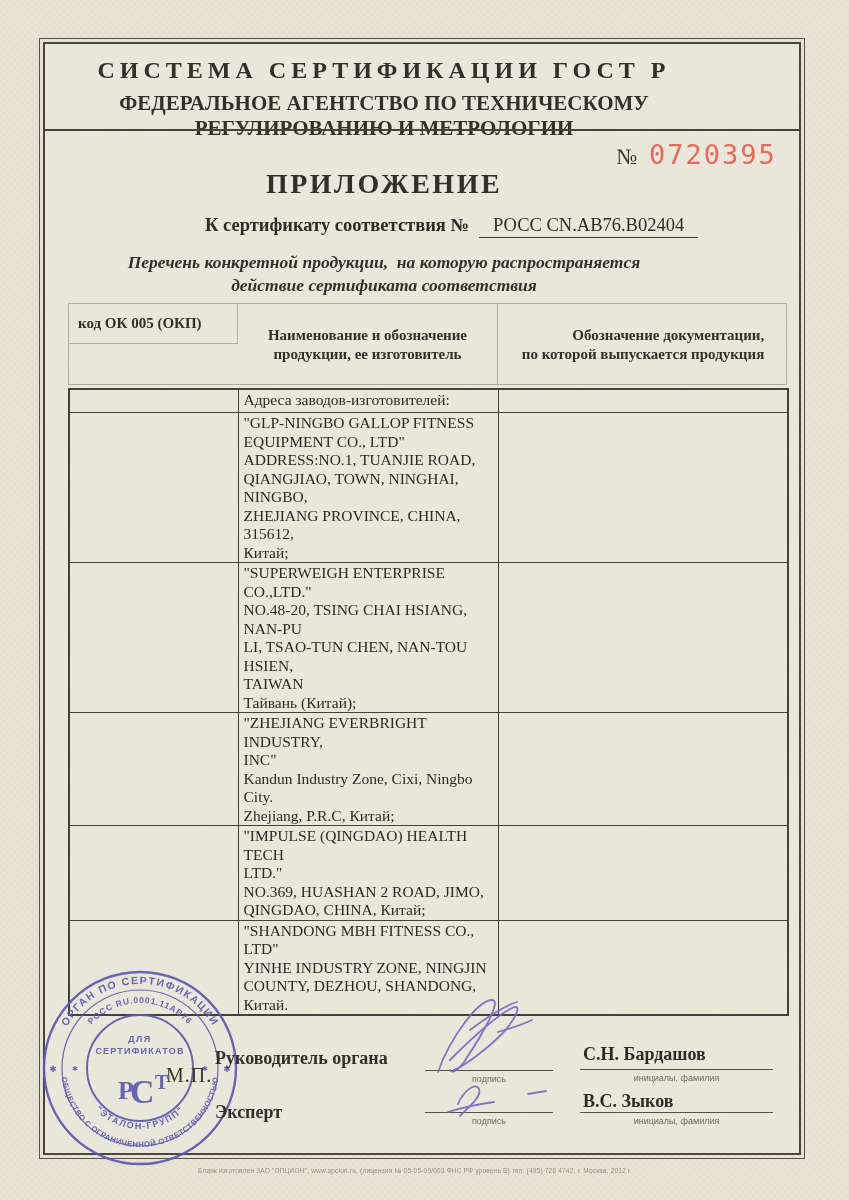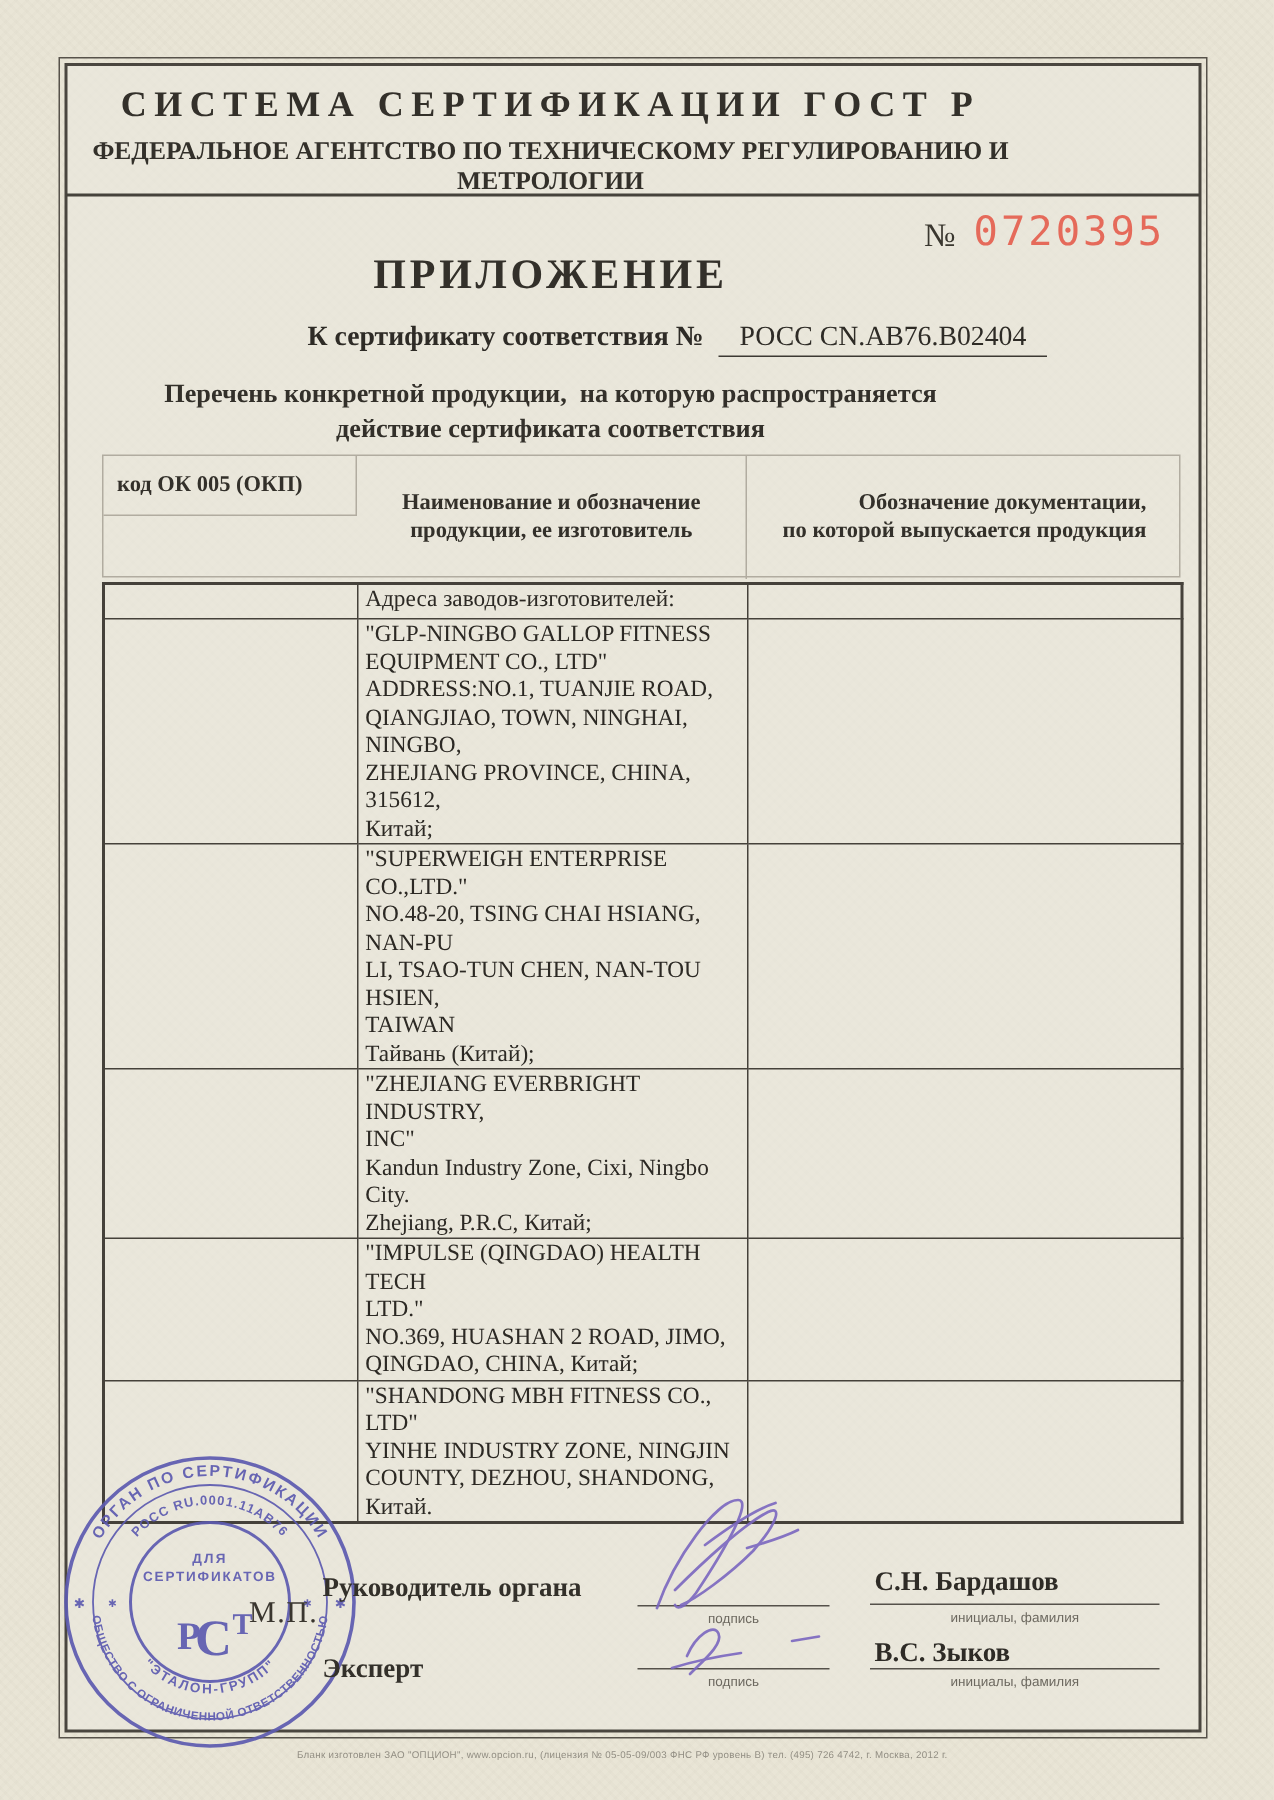--- a/index.html
+++ b/index.html
@@ -20,44 +20,44 @@
   .frame{
     position:absolute;left:39px;top:38px;width:764px;height:1119px;
     border:1px solid #57524a;
   }
   .frame-inner{
     position:absolute;inset:3px;
     border:2px solid #4a463f;
     background:rgba(235,233,224,0.55);
   }
   .abs{position:absolute;}
-  .centered{left:29px;width:676px;text-align:center;}
+  .centered{left:46px;width:676px;text-align:center;}
   .page-title{
     top:57px;font-size:24px;font-weight:bold;letter-spacing:5px;
     color:#33302a;
   }
   .page-subtitle{
-    top:91px;font-size:17px;font-weight:bold;letter-spacing:0;
+    top:91px;font-size:21px;font-weight:bold;letter-spacing:0;
     color:#33302a;
   }
   .hr1{top:129px;left:44px;width:756px;height:2px;background:#45423b;}
   .num-label{top:144px;left:616px;font-size:22px;color:#3a372f;}
   .num-value{
     top:139px;left:649px;
     font-family:"DejaVu Sans Mono", monospace;
     font-size:27px;letter-spacing:2px;color:#e56a5a;
   }
   .doc-title{top:168px;font-size:28px;font-weight:bold;letter-spacing:2.5px;color:#33302a;}
   .cert-line{top:215px;left:205px;font-size:18.5px;white-space:nowrap;}
   .cert-line .lbl{font-weight:bold;}
   .cert-line .val{
     display:inline-block;margin-left:10px;padding:0 14px 1px 14px;
     border-bottom:1.5px solid #3c3933;
   }
-  .intro-line{font-size:17.5px;font-weight:bold;white-space:pre;color:#33302a;}
+  .intro-line{font-size:17.5px;font-weight:bold;white-space:pre;color:#33302a;font-style:italic;}
   .intro-1{top:252px;}
   .intro-2{top:275px;}
 
   
   .htable{
     top:303px;left:68px;width:719px;height:82px;
     display:grid;grid-template-columns:169px 260px 290px;grid-template-rows:40px 42px;
     border:1px solid #b1aca0;box-sizing:border-box;
     font-size:15px;font-weight:bold;line-height:19px;color:#33302a;
   }

